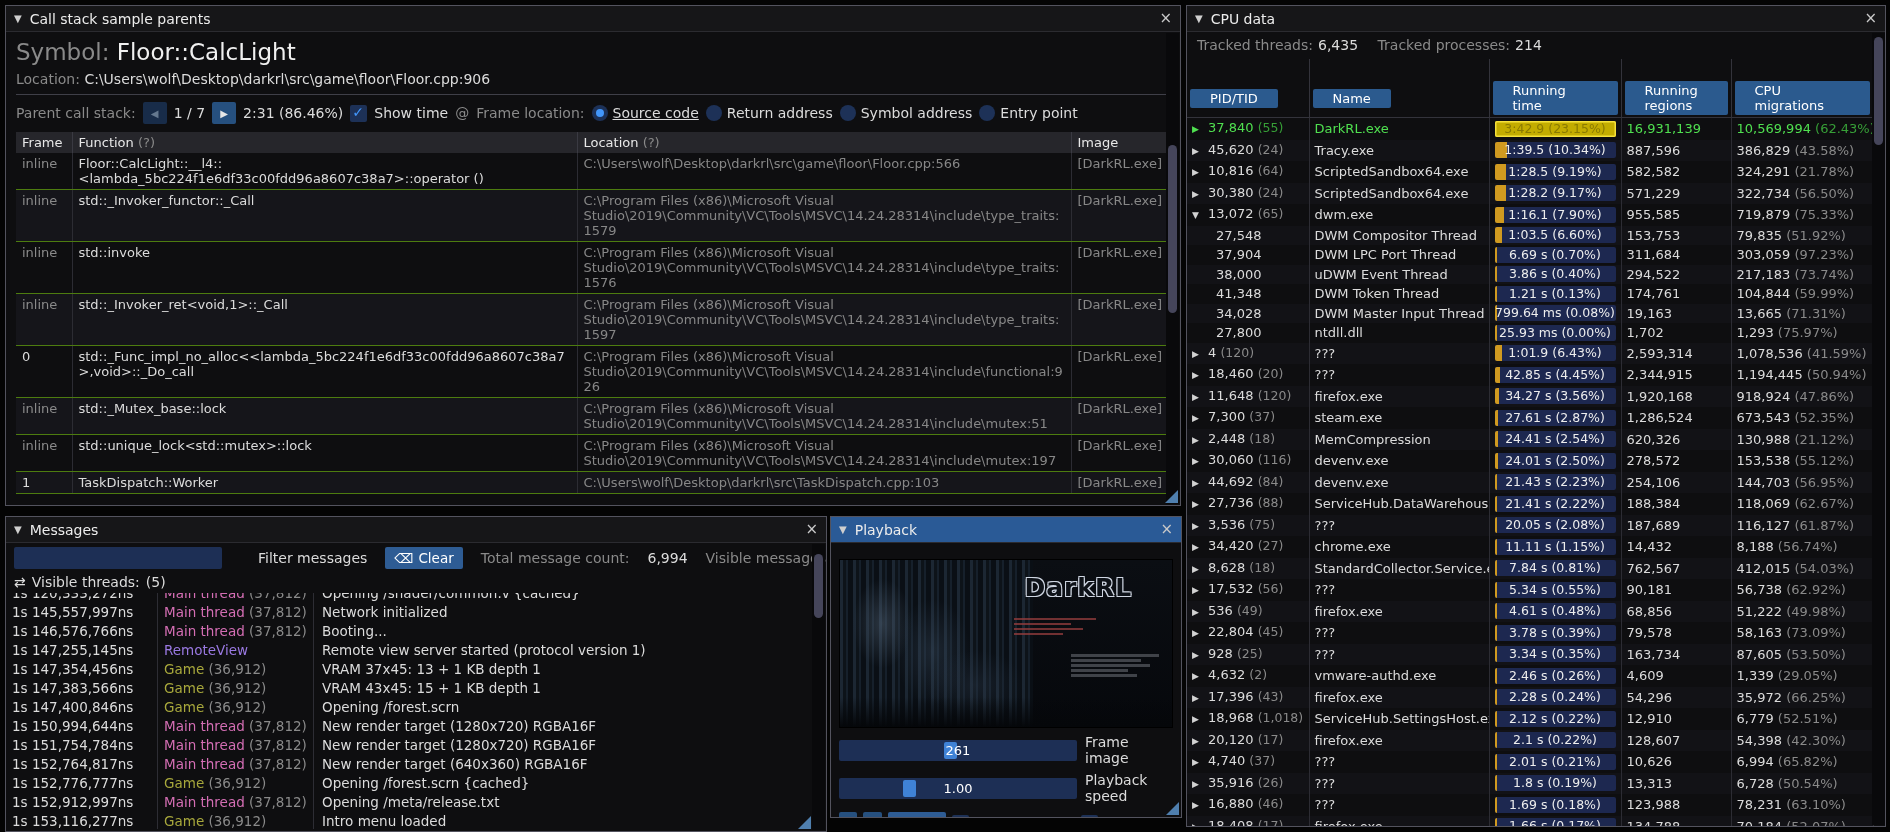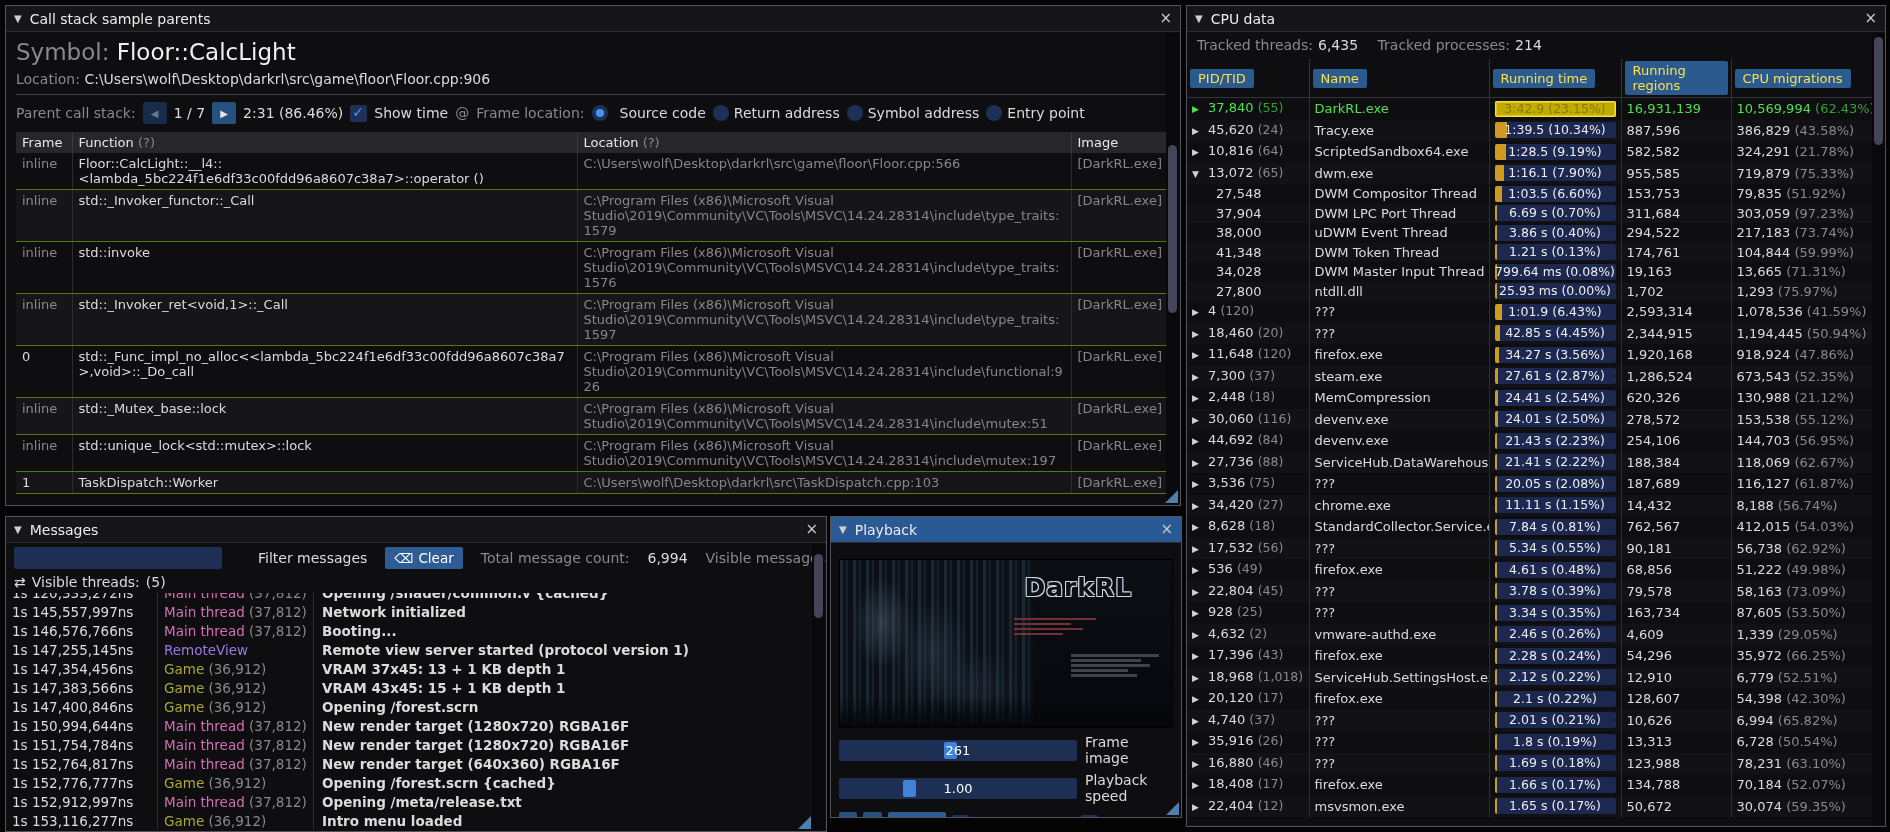--- a/index.html
+++ b/index.html
@@ -66,21 +66,21 @@
                   overflow:hidden; }
   .filter-input { width:208px; height:22px; background:#1d2f55; border:none; border-radius:2px;
                   color:#fff; padding:0 6px; font-family:inherit; font-size:13.5px; flex:none; }
   .clip { display:inline-block; width:22px; overflow:hidden; white-space:nowrap; }
   .msg-threads { display:flex; align-items:center; gap:6px; padding:1px 8px 3px 8px; }
   .msg-list { overflow:hidden; height:236px; font-size:13.5px; }
   .msg-row { display:flex; height:19px; line-height:19px; }
   .msg-row.partial-top { margin-top:-9px; }
   .m-time { width:152px; padding:0 6px; border-right:1px solid #2d2d34; flex:none; overflow:hidden; }
   .m-thread { width:156px; padding:0 6px; border-right:1px solid #2d2d34; flex:none; overflow:hidden; }
-  .m-text { flex:1; padding:0 8px; overflow:hidden;font-weight:bold; }
+  .m-text { flex:1; padding:0 8px; overflow:hidden; }
   .t-main { color:#d46eb4; }
   .t-remote { color:#9a79e2; }
   .t-game { color:#a8a83c; }
   #msg-scroll { right:1px; }
   #msg-scroll .thumb { top:10px; height:64px; }
   #win-messages .grip { right:15px; }
 
   
   #win-playback { left:830px; top:516px; width:352px; height:302px; }
   .pb-body { padding:16px 8px; }
@@ -114,21 +114,21 @@
   .play-icon { font-size:10px; }
   #win-playback .grip { right:2px; }
 
   
   #win-cpu { left:1186px; top:5px; width:700px; height:822px; }
   .cpu-info { padding:5px 10px 6px 10px; }
   .cpu-info span { margin-right:5px; }
   .cpu-table { border-collapse:collapse; width:686px; font-size:13px; table-layout:fixed; }
   .cpu-table th { text-align:left; font-weight:normal; padding:2px 3px; border-right:1px solid #33333b;
                   border-bottom:1px solid #33333b; }
-  .chip { display:inline-block; background:#2b5a8e; color:#fde047; padding:2px 8px; border-radius:2px; }
+  .chip { display:inline-block; background:#2b5a8e; color:#ffffff; padding:2px 20px; border-radius:2px;margin-top:20px; }
   .cpu-table td { padding:0 5px; border-right:1px solid #2c2c33; height:19.5px; line-height:19.5px;
                   white-space:nowrap; overflow:hidden; }
   .cpu-table tbody tr:nth-child(even) { background:#121216; }
   .w-pid { width:122px; } .w-name { width:180px; } .w-time { width:132px; }
   .w-reg { width:110px; } .w-mig { width:142px; }
   .tree-arrow { display:inline-block; width:16px; font-size:9px; color:#d2d2d2; }
   tr.child .tree-arrow { width:24px; }
   .cnt { font-size:12.5px; }
   tr.green .pid, tr.green .p-name, tr.green .p-reg, tr.green .mig-n, tr.green .tree-arrow { color:#50e050; }
   tr.green .cnt, tr.green .mig-p { color:#379f37; }
@@ -166,21 +166,21 @@
         <span class="dim">Parent call stack:</span>
         <button class="arrow-btn disabled">◀</button>
         <span>1 / 7</span>
         <button class="arrow-btn">▶</button>
         <span>2:31 (86.46%)</span>
         <span class="checkbox checked"></span>
         <span>Show time</span>
         <span class="dim">@</span>
         <span class="dim">Frame location:</span>
 
-          <span class="hrow" style="gap:12px;">
+          <span class="hrow" style="gap:5px;text-decoration:underline;">
             <span class="radio on"></span>
             <span>Source code</span>
           </span>
 
           <span class="hrow" style="gap:5px;">
             <span class="radio"></span>
             <span>Return address</span>
           </span>
 
           <span class="hrow" style="gap:5px;">
@@ -508,20 +508,32 @@
             <td>
               <div class="bar">
                 <div class="fill" style="width: 9.19%;"></div>
                 <span class="bt">1:28.5 (9.19%)</span>
               </div>
             </td>
             <td class="p-reg">582,582</td>
             <td><span class="mig-n">324,291</span> <span class="mig-p dim">(21.78%)</span></td>
           </tr>
 
+          <tr>
+            <td><span class="tree-arrow">▶</span><span class="pid">30,380</span> <span class="cnt dim">(24)</span></td>
+            <td class="p-name">ScriptedSandbox64.exe</td>
+            <td>
+              <div class="bar">
+                <div class="fill" style="width: 9.17%;"></div>
+                <span class="bt">1:28.2 (9.17%)</span>
+              </div>
+            </td>
+            <td class="p-reg">571,229</td>
+            <td><span class="mig-n">322,734</span> <span class="mig-p dim">(56.50%)</span></td>
+          </tr>
 
           <tr>
             <td><span class="tree-arrow">▼</span><span class="pid">13,072</span> <span class="cnt dim">(65)</span></td>
             <td class="p-name">dwm.exe</td>
             <td>
               <div class="bar">
                 <div class="fill" style="width: 7.9%;"></div>
                 <span class="bt">1:16.1 (7.90%)</span>
               </div>
             </td>

